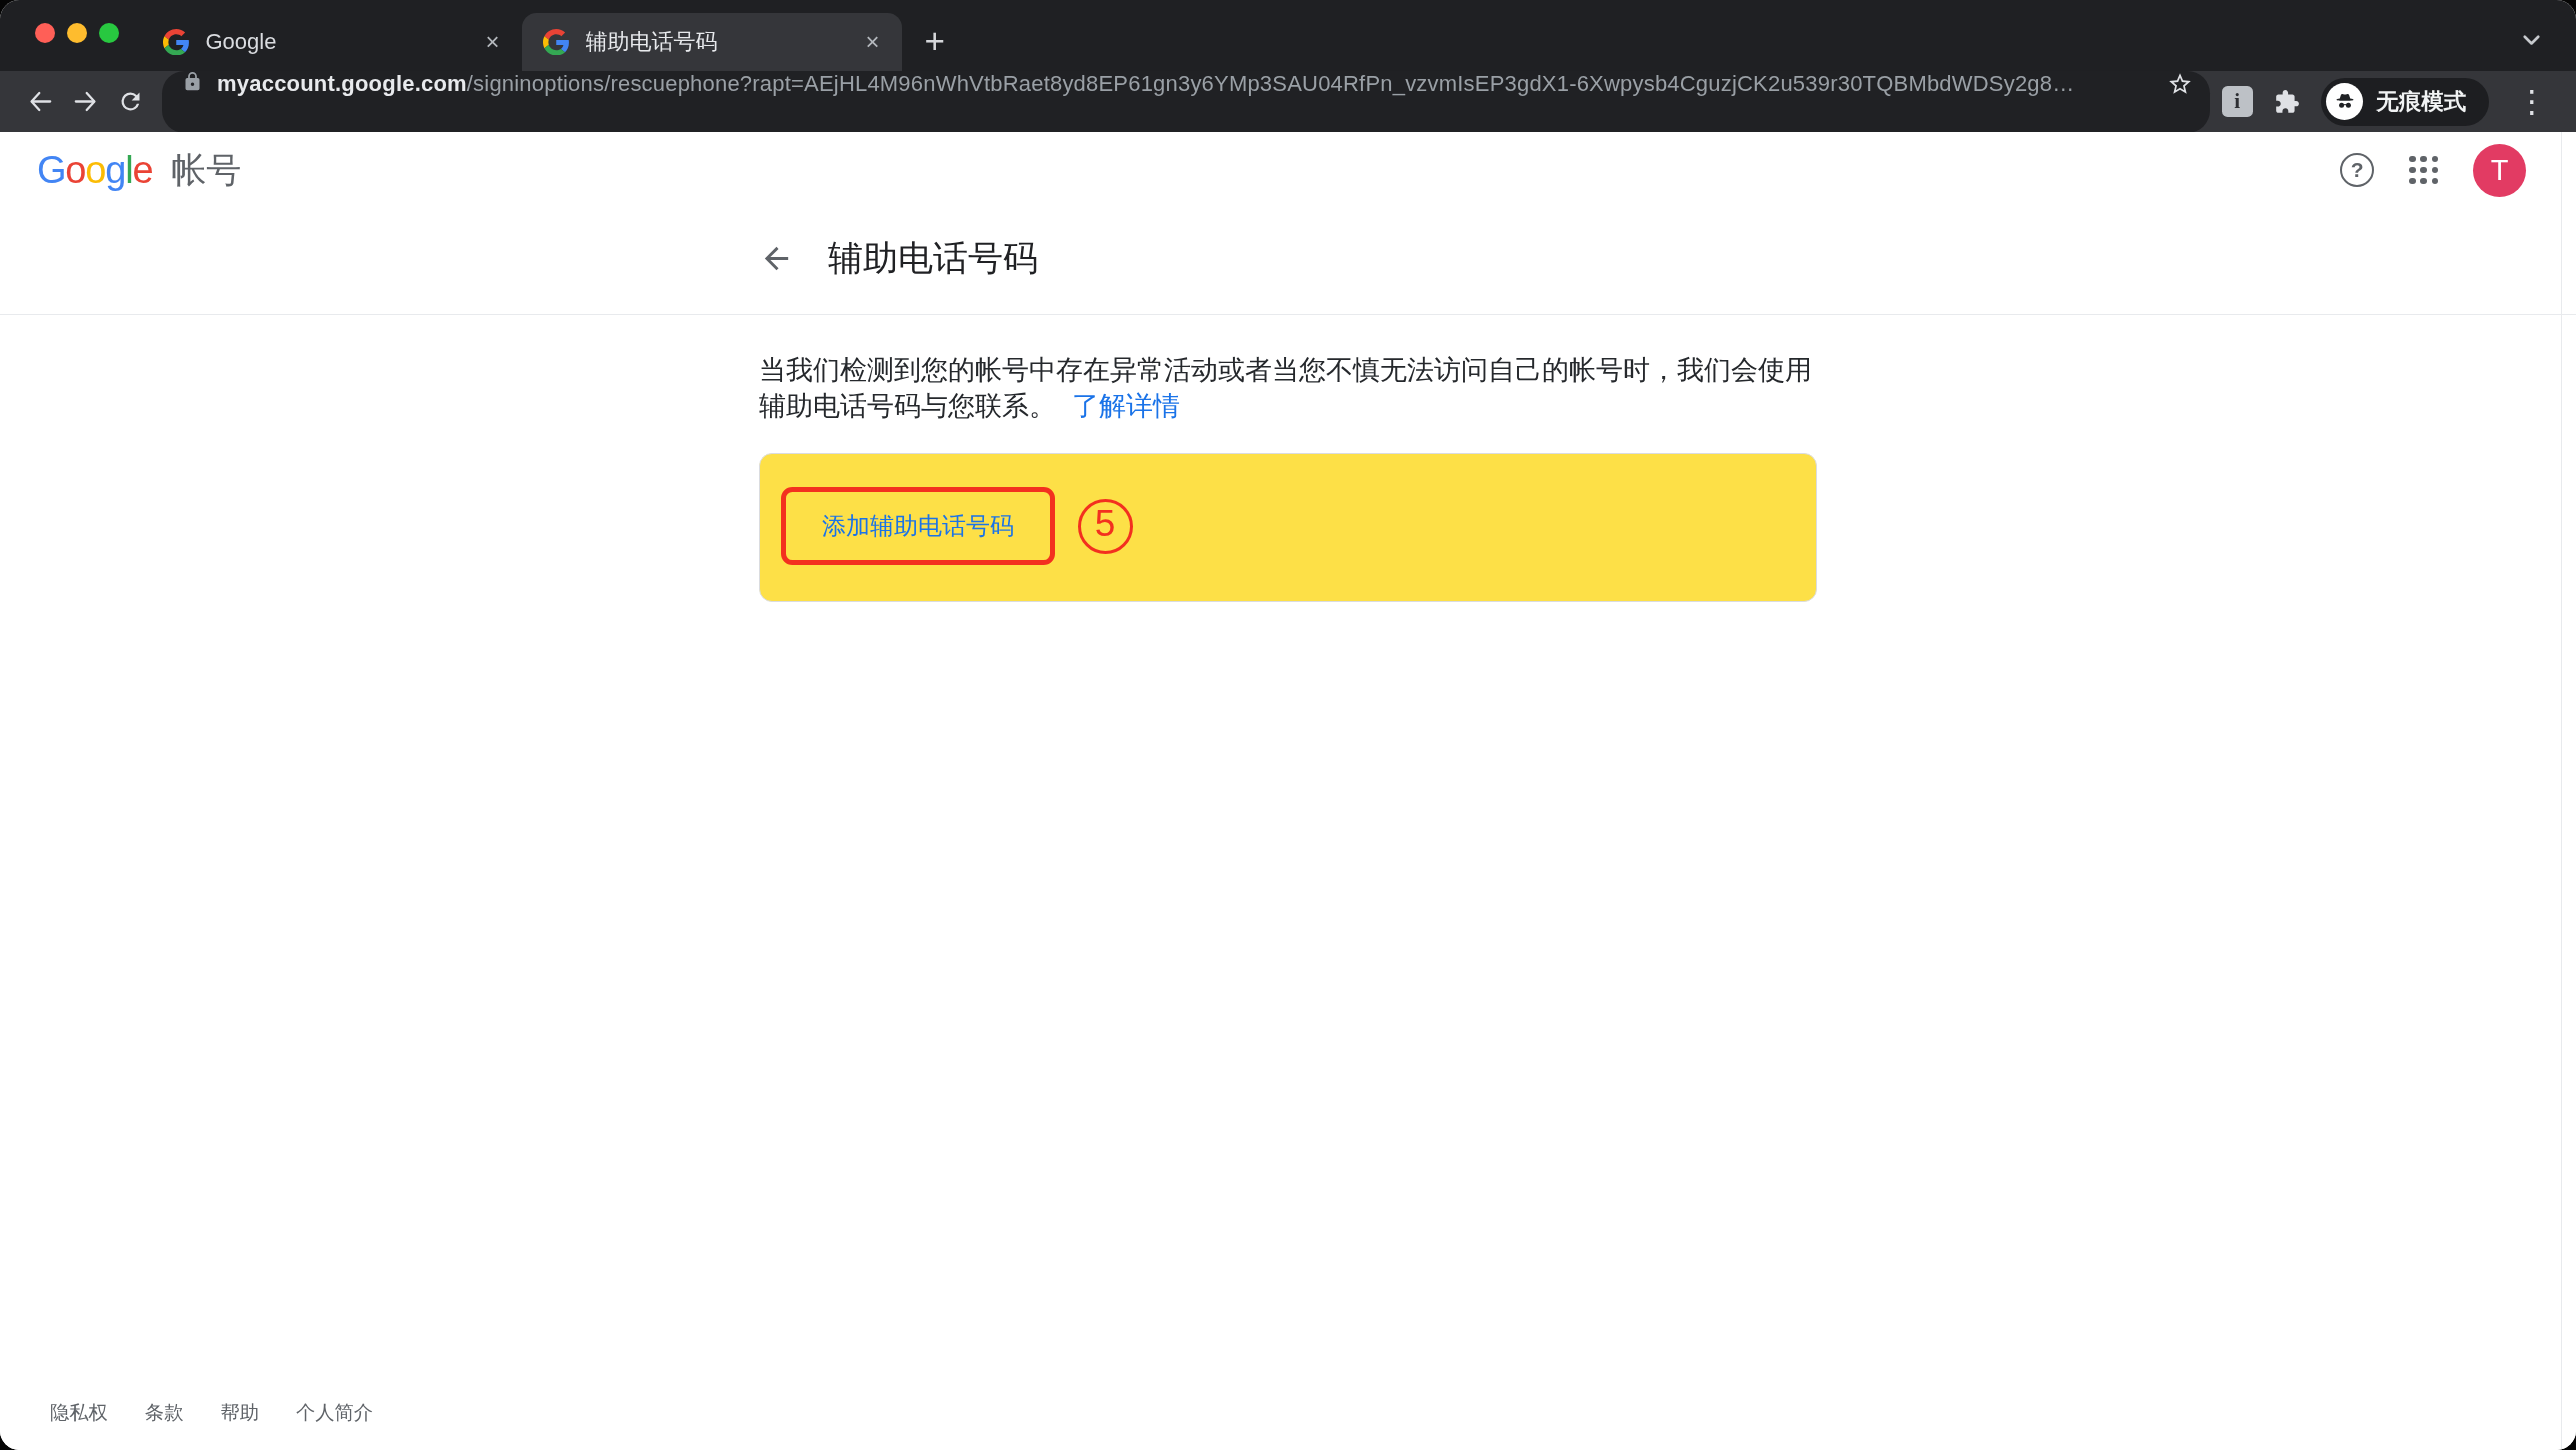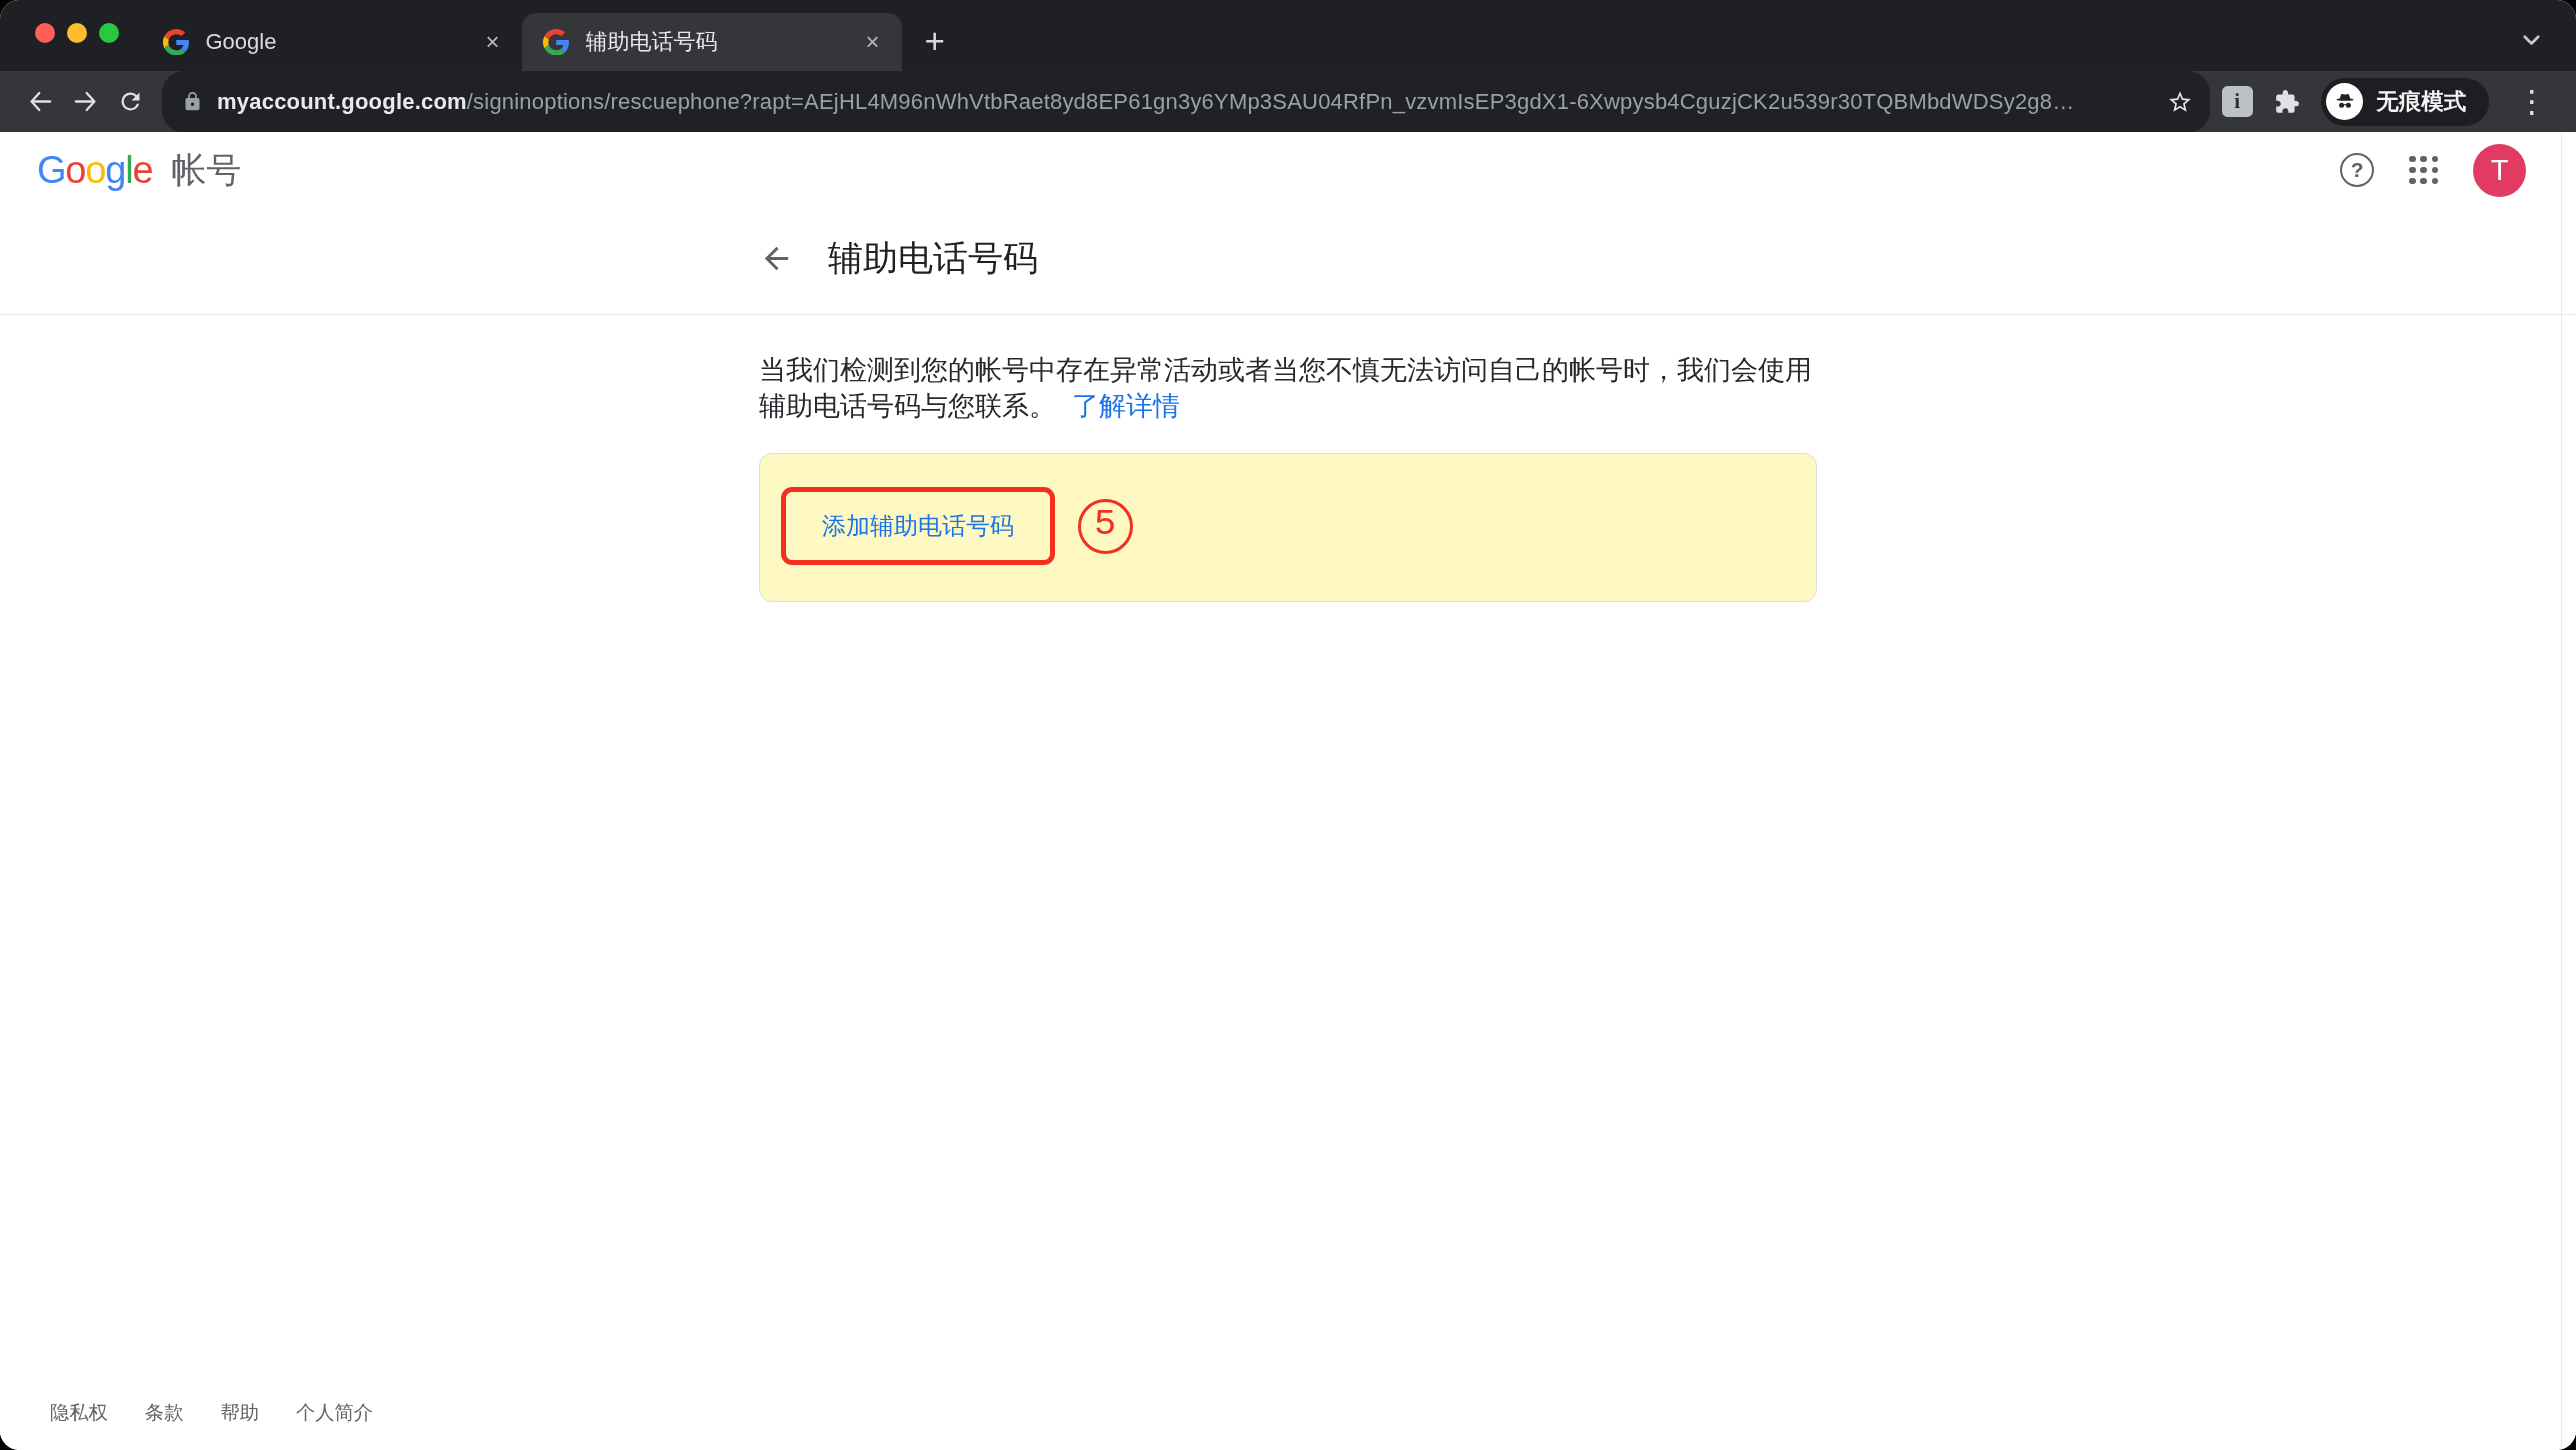--- a/index.html
+++ b/index.html
@@ -18,21 +18,21 @@
   .tab { width:380px; height:58px; display:flex; align-items:center; padding:0 17.7px 0 21px; border-radius:14.5px 14.5px 0 0; color:#dadce0; font-size:22px; cursor:pointer; }
   .tab.active { background:#35363a; color:#e8eaed; }
   .tab .favicon { width:26.5px; height:26.5px; flex:0 0 auto; display:flex; }
   .tab .tab-label { flex:1; margin-left:16px; white-space:nowrap; overflow:hidden; }
   .tab .tab-close { font-size:24px; color:#b4b8bd; padding:0 4.8px; }
   .newtab { font-size:35px; color:#d5d7da; margin:0 0 13px 22.5px; line-height:1; cursor:pointer; }
   .tab-chevron { position:absolute; right:31px; top:26px; }
 
   .toolbar { height:61px; background:#35363a; display:flex; align-items:center; padding:0 17.7px; }
   .nav-btn { width:45px; height:45px; border-radius:50%; display:flex; align-items:center; justify-content:center; flex:0 0 auto; cursor:pointer; }
-  .omnibox { flex:1; height:62px; background:#202124; border-radius:22.5px; display:flex; align-items:center; margin:0 11.3px 0 9.6px; padding:0 17.7px 0 19.3px; overflow:hidden; }
+  .omnibox { flex:1; height:62px; background:#202124; border-radius:22.5px; display:flex; align-items:flex-start; margin:0 11.3px 0 9.6px; padding:0 17.7px 0 19.3px; overflow:hidden; }
   .lock { flex:0 0 auto; margin-right:14.5px; display:flex; }
   .url { font-size:22px; white-space:nowrap; overflow:hidden; flex:1; letter-spacing:0.2px; }
   .url .domain { color:#e8eaed; font-weight:700; }
   .url .path { color:#9aa0a6; }
   .star-btn { flex:0 0 auto; margin-left:13px; display:flex; cursor:pointer; }
   .right-cluster { display:flex; align-items:center; gap:21px; flex:0 0 auto; padding-right:4.8px; }
   .ext-square { width:31px; height:31px; border-radius:5.6px; background:#bdc1c6; color:#2d2f33; display:flex; align-items:center; justify-content:center; font-size:21px; font-weight:700; font-family:"Liberation Serif","DejaVu Serif",serif; cursor:pointer; }
   .incog-badge { display:flex; align-items:center; gap:13px; background:#1d1e21; border-radius:26px; height:48px; padding:0 22.5px 0 5.6px; }
   .incog-circle { width:37px; height:37px; border-radius:50%; background:#fff; display:flex; align-items:center; justify-content:center; }
   .incog-label { color:#f1f3f4; font-size:22.5px; font-weight:700; }
@@ -54,21 +54,21 @@
   .title-section { padding:27px 0 32px; border-bottom:0.8px solid #e8eaed; }
   .title-inner { width:1058px; margin:0 auto; display:flex; align-items:center; }
   .back-btn { display:flex; flex:0 0 auto; cursor:pointer; }
   h1.page-title { font-size:35px; font-weight:400; color:#202124; margin-left:34px; }
 
   .content { width:1058px; margin:0 auto; }
   .intro { margin-top:37px; font-size:27px; line-height:36px; color:#25282c; }
   .link { color:#1a73e8; text-decoration:none; cursor:pointer; }
   .learn-more { margin-left:16px; }
 
-  .card { margin-top:29px; border:0.8px solid #dadce0; border-radius:13px; background:#fef9c3; overflow:hidden;font-family:Liberation Mono, monospace; }
+  .card { margin-top:29px; border:0.8px solid #dadce0; border-radius:13px; background:#fde047; overflow:hidden; }
   .card-top { display:flex; align-items:center; padding:33px 22.5px 36px 21px; }
   .red-box { width:274px; height:78px; border:5.6px solid #f3301f; border-radius:11.3px; display:flex; align-items:center; justify-content:center; }
   .red-box a { font-size:24px; }
   .circle-badge { margin-left:22.5px; width:55px; height:55px; border:3.2px solid #f3301f; border-radius:50%; color:#f3301f; font-size:37px; display:flex; align-items:center; justify-content:center; padding-bottom:3.2px; }
   .card-footer { background:#f8f9fa; border-top:0.8px solid #eceef0; padding:34px 40px 35px; font-size:22.5px; color:#3c4043; }
 
   .page-footer { position:absolute; left:50px; bottom:24px; display:flex; gap:37px; font-size:19.3px; color:#5f6368; }
   .page-footer a { color:#5f6368; text-decoration:none; cursor:pointer; }
   .scroll-line { position:absolute; top:0; right:14.5px; bottom:0; width:0.8px; background:#e8eaed; }
 </style>

